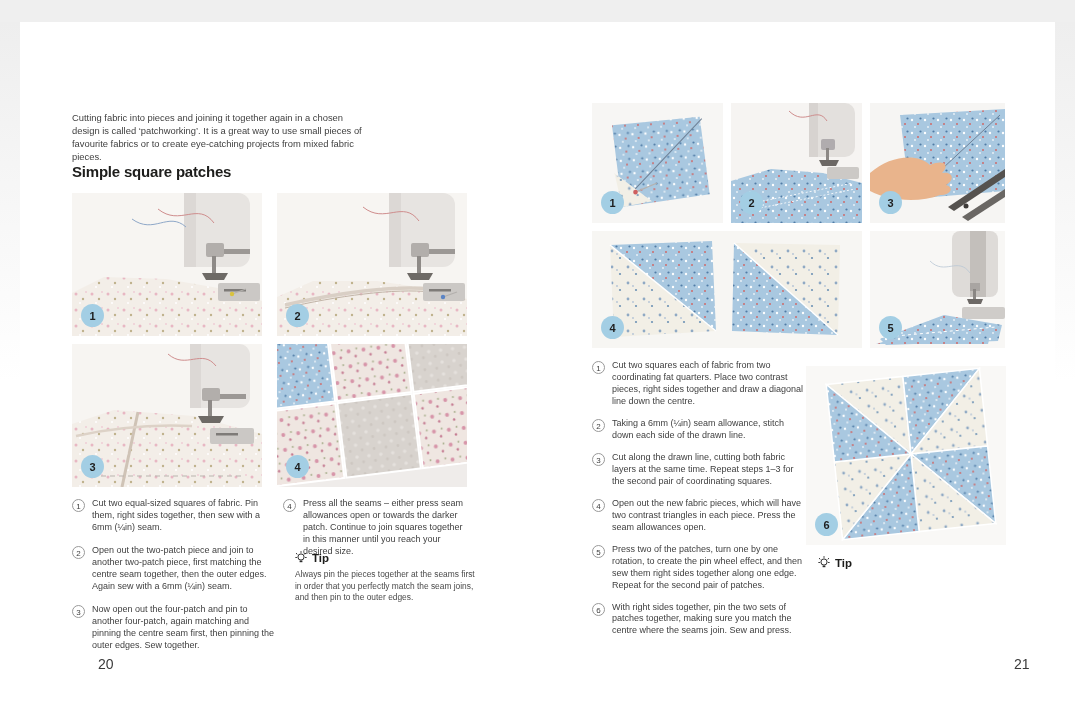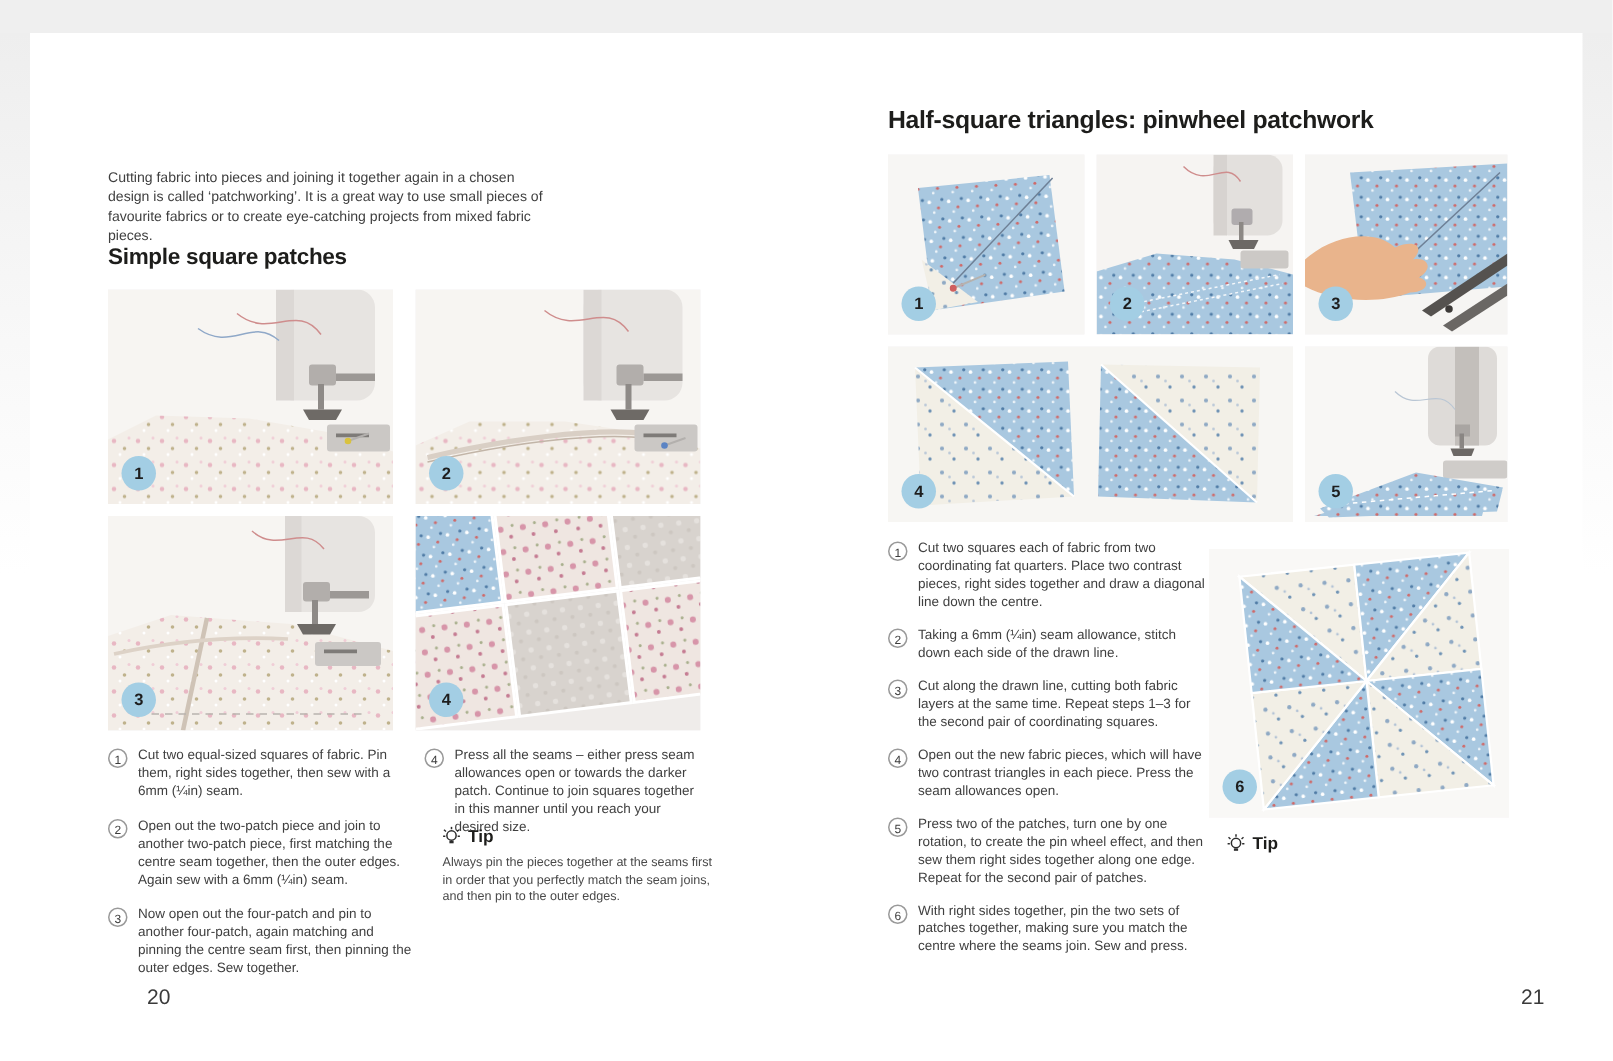--- a/index.html
+++ b/index.html
@@ -208,21 +208,20 @@
       <span>Tip</span>
     </div>
     <div class="tip-text">Always pin the pieces together at the seams first in order that you perfectly match the seam joins, and then pin to the outer edges.</div>
   </div>
 
   <div class="pagenum" style="left:72px;top:656px;">20</div>
 </section>
 
 <section class="page right">
 
-  <h1 class="title" style="left:55px;top:71px;font-size:16.5px;letter-spacing:-0.2px;">Half-square triangles: pinwheel patchwork</h1>
 
   <figure class="photo" style="left:55px;top:103px;width:131px;height:120px;margin:0;">
     <svg viewBox="0 0 131 120">
       <rect width="131" height="120" fill="#f7f6f4"></rect>
       <g transform="rotate(-3 65 60)">
         <polygon points="22,20 110,16 116,94 28,102" fill="url(#pat-blue)"></polygon>
         <line x1="27" y1="99" x2="112" y2="18" stroke="#6e8096" stroke-width="1"></line>
         <polygon points="28,102 22,68 58,98" fill="url(#pat-cream)"></polygon>
         <line x1="42" y1="88" x2="64" y2="80" stroke="#b5b2af" stroke-width="1.3"></line>
         <circle cx="42" cy="88" r="2.3" fill="#cf5f5f"></circle>

